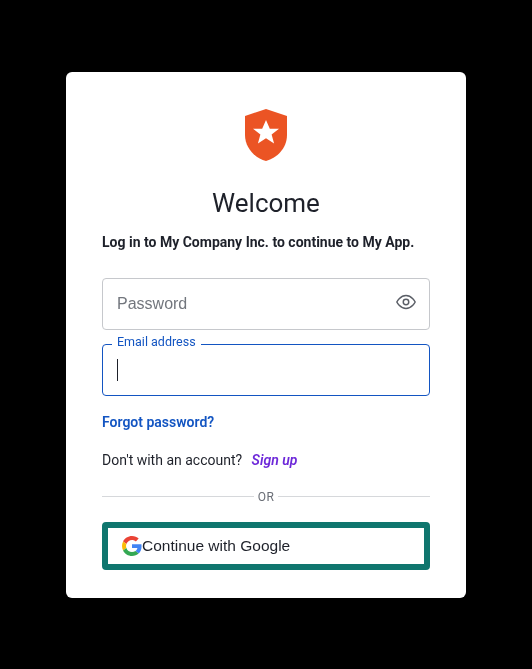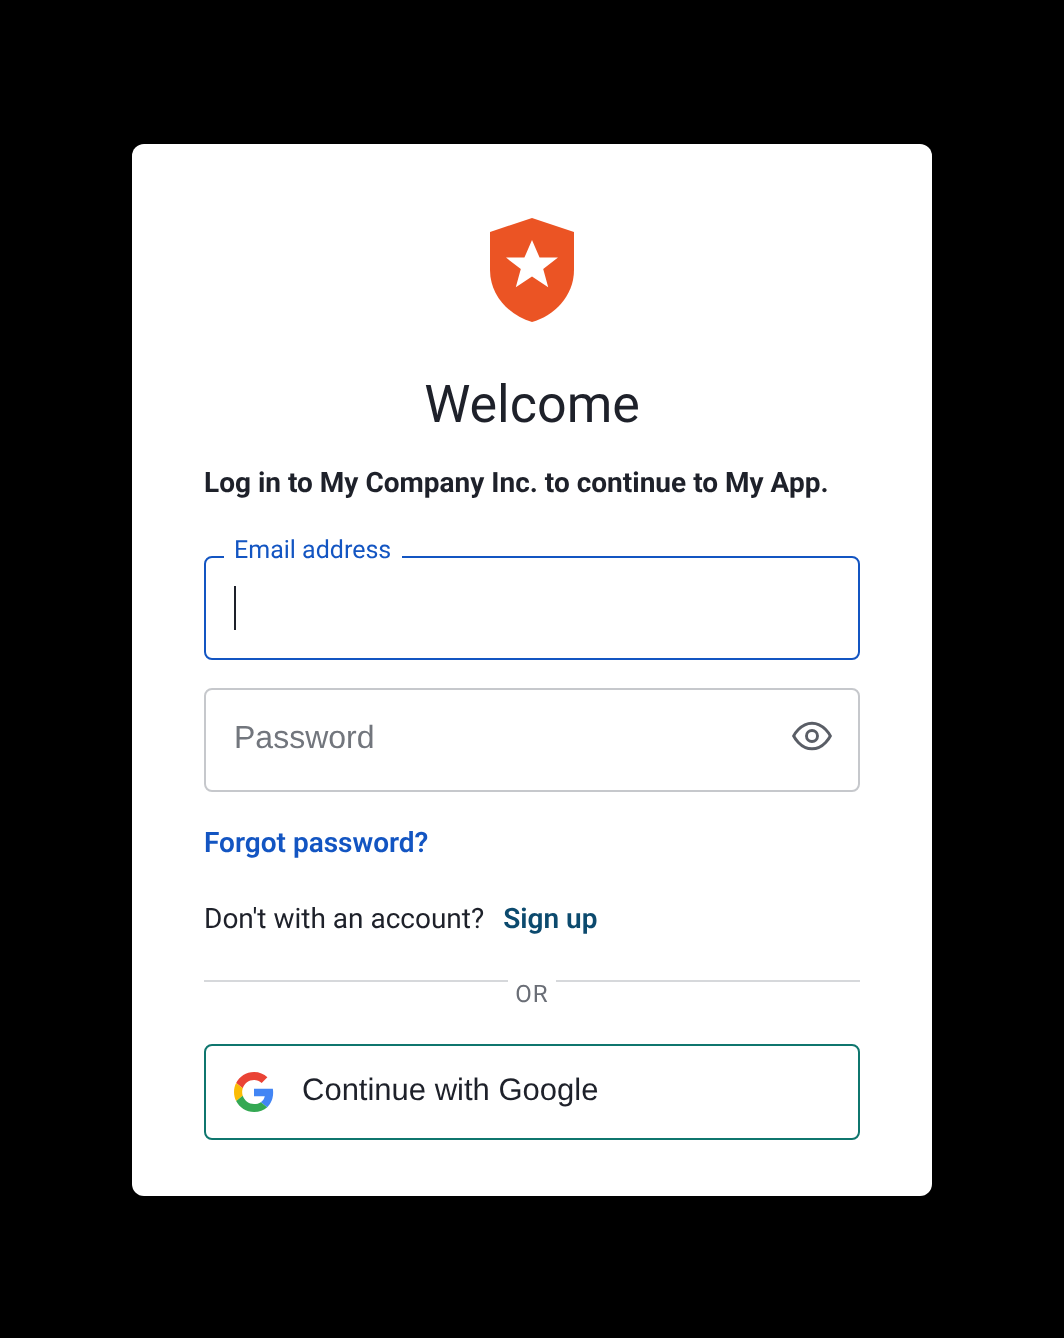--- a/index.html
+++ b/index.html
@@ -115,52 +115,52 @@
       font-weight: 400;
       cursor: pointer;
       margin-bottom: 22px;
     }
     .signup-row {
       font-size: 14px;
       color: #1e212a;
       margin-bottom: 22px;
     }
     .signup-row a {
-      color: #0c4a6e;
+      color: #6d28d9;
       font-weight: 600;
       text-decoration: none;
       margin-left: 6px;
       cursor: pointer;
+      font-style: italic;
     }
     .divider {
       display: flex;
-      align-items: flex-start;
+      align-items: center;
       gap: 4px;
       margin-bottom: 18px;
     }
     .divider .line {
       flex: 1;
       height: 1px;
       background: #d6d8db;
     }
     .divider .or {
       font-size: 12px;
       color: #6a6e76;
       letter-spacing: 0.5px;
     }
     .social-btn {
       width: 100%;
       height: 50px;
       background: #fff;
-      border: 1px solid #0f766e;
+      border: 6px solid #0f766e;
       border-radius: 4px;
       display: flex;
       align-items: center;
       padding: 0 14px;
-      gap: 14px;
       cursor: pointer;
       font-size: 15.5px;
       color: #1e212a;
     }
     .social-btn .g-icon { width: 20px; height: 20px; flex-shrink: 0; }
   </style>
 </head>
 <body>
 
 <div class="card">
@@ -171,37 +171,37 @@
         <path d="M25 1 L46 8 L46 27 C46 40 36 50 25 53 C14 50 4 40 4 27 L4 8 Z" fill="#eb5424"></path>
         <g transform="translate(25,25)">
           <polygon points="0,-13 3.8,-4.2 13,-4.2 5.6,1.5 8.1,10.6 0,5.2 -8.1,10.6 -5.6,1.5 -13,-4.2 -3.8,-4.2" fill="#ffffff"></polygon>
         </g>
       </svg>
     </span>
   </div>
 
   <h1 class="title">Welcome</h1>
   <p class="subtitle">Log in to My Company Inc. to continue to My App.</p>
-
-  <div class="field focused">
-    <span class="float-label">Email address</span>
-    <input type="text" value="" style="">
-    <span class="cursor"></span>
-  </div>
 
   <div class="field password-wrap">
     <input type="password" placeholder="Password" style="">
     <span class="eye-btn">
       <span>
         <svg width="22" height="22" viewBox="0 0 24 24" fill="none" stroke="#5a5e66" stroke-width="1.6">
           <path d="M2 12s3.5-7 10-7 10 7 10 7-3.5 7-10 7S2 12 2 12z"></path>
           <circle cx="12" cy="12" r="3"></circle>
         </svg>
       </span>
     </span>
+  </div>
+
+  <div class="field focused">
+    <span class="float-label">Email address</span>
+    <input type="text" value="" style="">
+    <span class="cursor"></span>
   </div>
 
   <a class="forgot">Forgot password?</a>
 
 
   <div class="signup-row">
     <span>Don't with an account?</span>
     <a>Sign up</a>
   </div>
 

